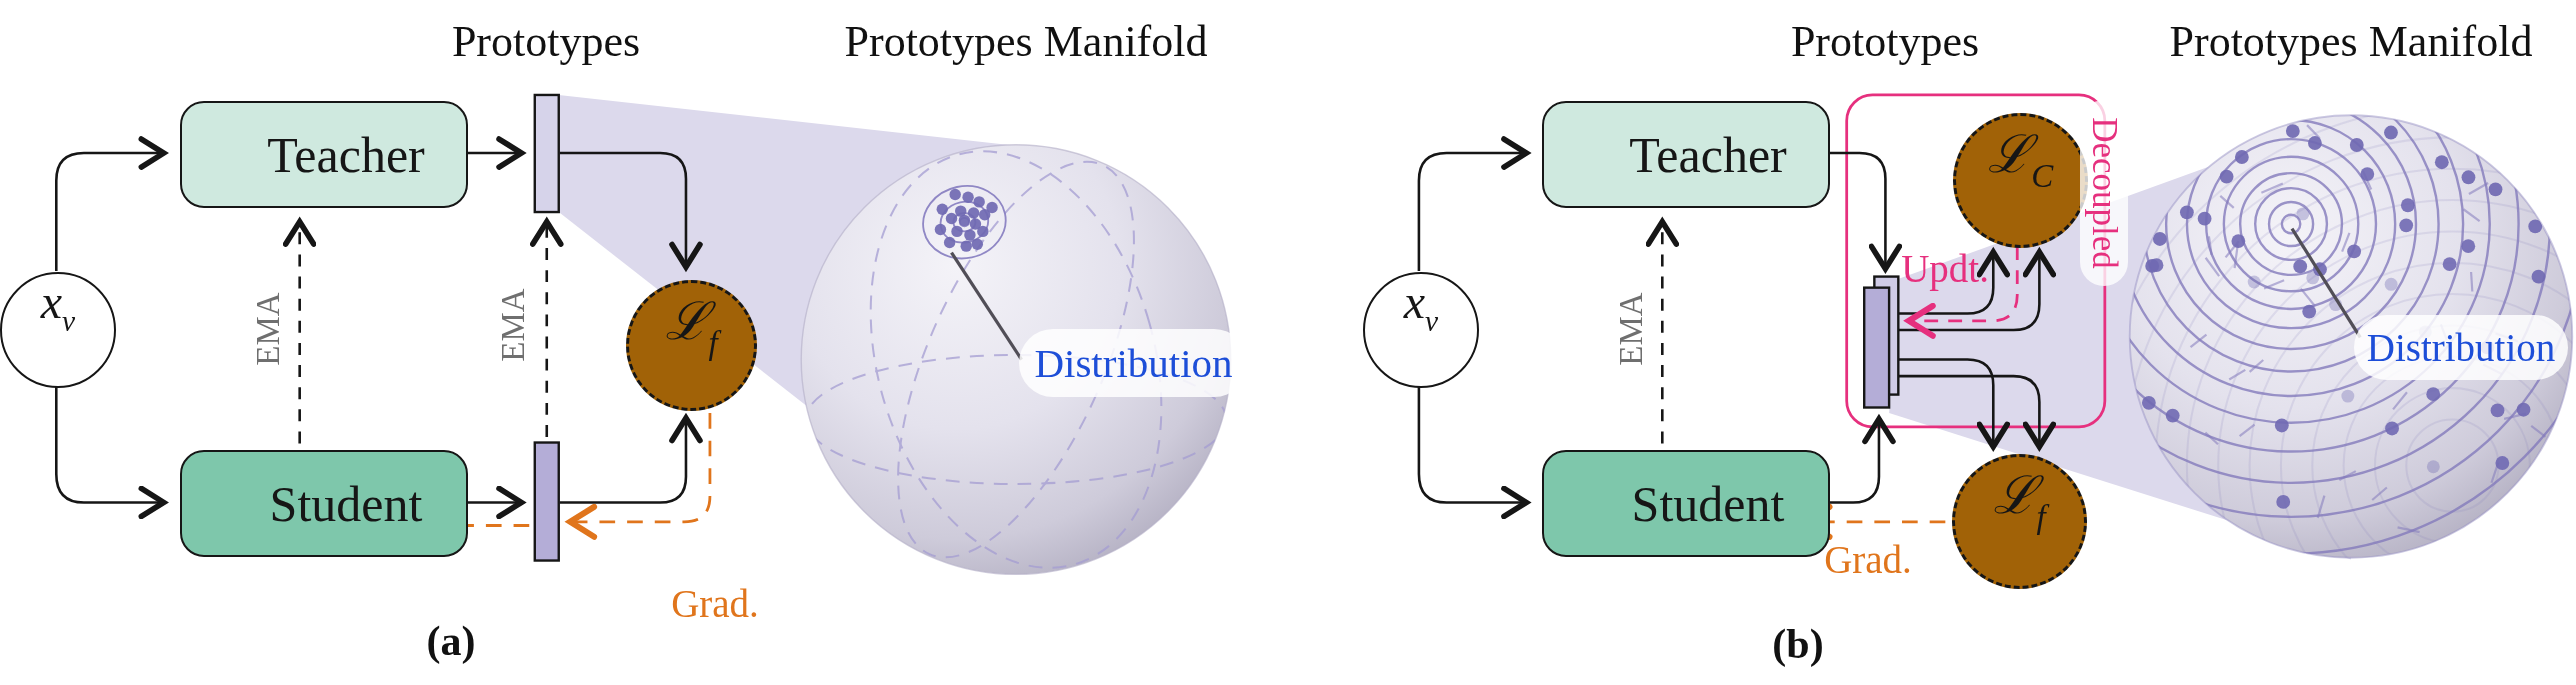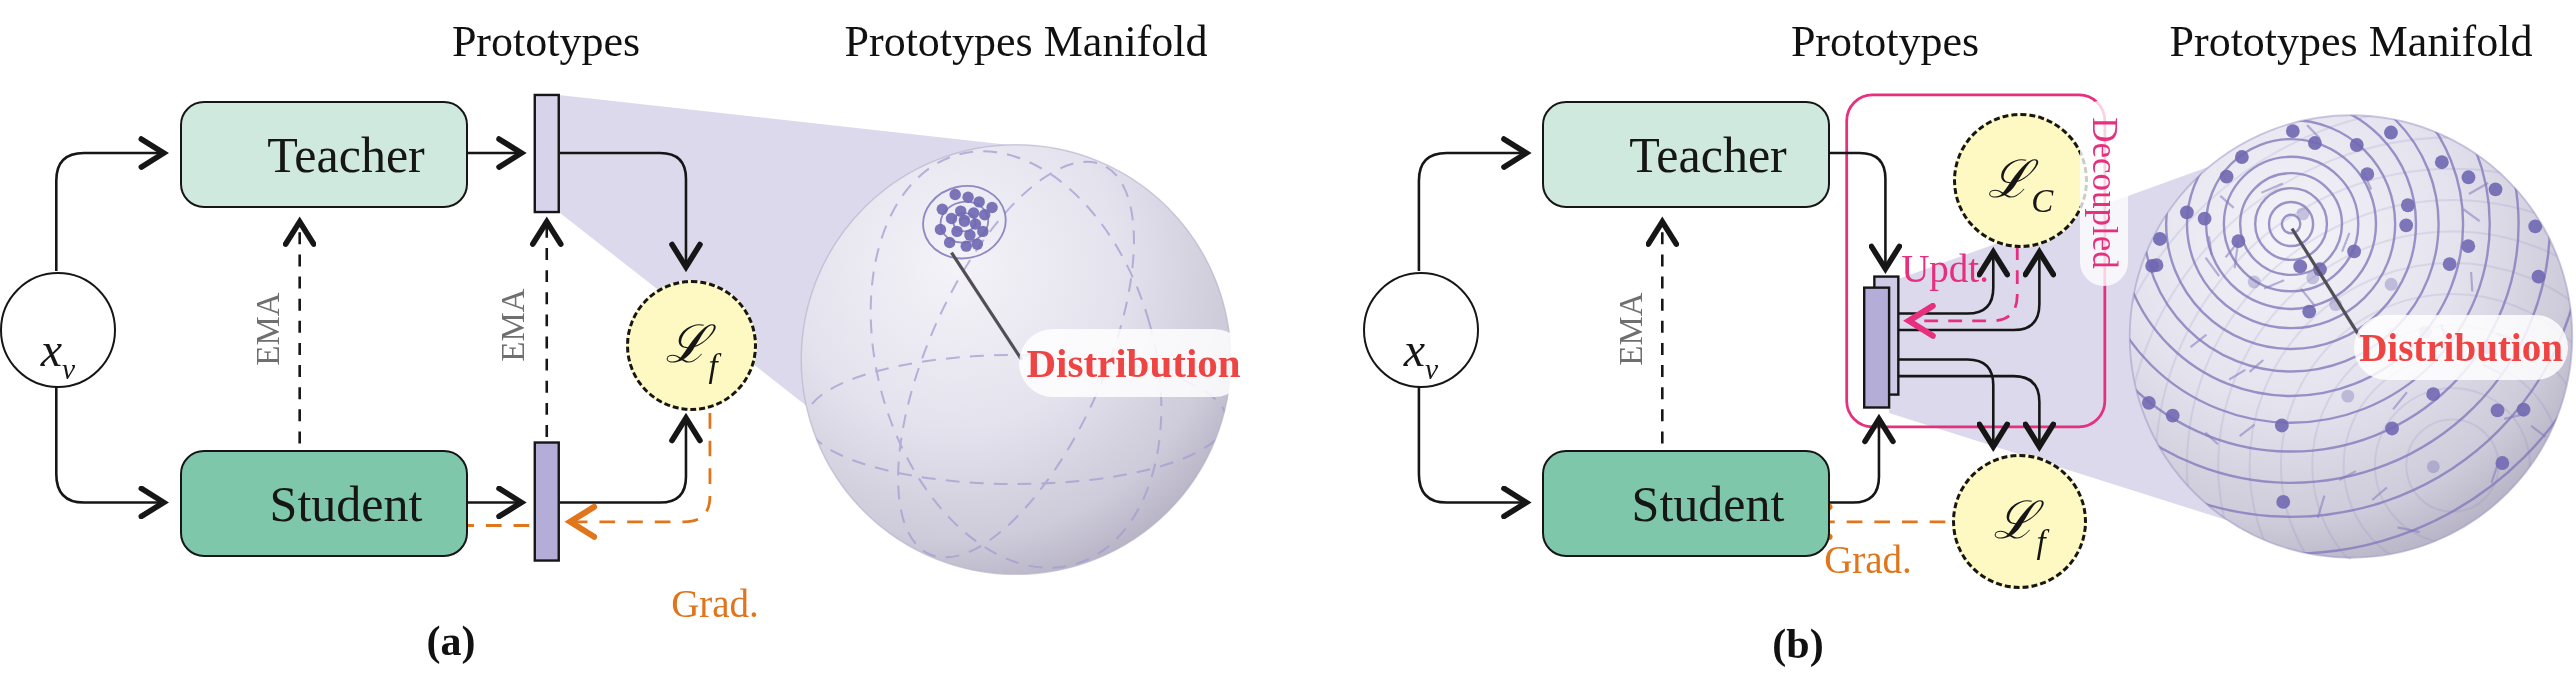--- a/index.html
+++ b/index.html
@@ -6,33 +6,33 @@
   #canvas{position:relative;width:2576px;height:685px;background:#ffffff;overflow:hidden;
           font-family:"Liberation Serif", serif;color:#161616;}
   #fig-svg{position:absolute;left:0;top:0;width:2576px;height:685px;}
   .abs{position:absolute;}
   .ctr{transform:translate(-50%,-50%);}
   .title{font-size:44px;white-space:nowrap;color:#111;}
   .caption{font-size:42px;font-weight:bold;color:#111;}
   .nodebox{width:240px;height:103px;border:2.8px solid #161616;border-radius:24px;
            display:flex;align-items:center;justify-content:center;font-size:50px;background:#cfe9df;padding-left:44px;}
   .circlenode{border:2.8px solid #161616;border-radius:50%;background:#ffffff;
-              display:flex;align-items:flex-end;justify-content:center;}
-  .losscircle{border:3.2px dashed #161616;border-radius:50%;background:#fef9c3;
-              display:flex;align-items:center;justify-content:center;}
+              display:flex;align-items:flex-start;justify-content:center;}
+  .losscircle{border:3.2px dashed #161616;border-radius:50%;background:#a16207;
+              display:flex;justify-content:center;}
   .mathx{font-style:italic;font-size:48px;}
   .mathsub{font-style:italic;font-size:29.5px;vertical-align:-13px;}
   .lossmain{font-style:italic;font-size:52px;}
   .losssub{font-style:italic;font-size:33px;vertical-align:-14.8px;}
   .ema{font-size:33px;color:#6f6f6f;white-space:nowrap;transform:translate(-50%,-50%) rotate(-90deg);}
   .grad{font-size:39px;color:#e0751c;white-space:nowrap;text-align:center;}
   .updt{font-size:39px;color:#e6307e;white-space:nowrap;}
   .decoupled{font-size:35px;color:#e6307e;white-space:nowrap;transform:translate(-50%,-50%) rotate(90deg);}
   .pill{background:rgba(255,255,255,0.84);border-radius:35px;display:flex;align-items:center;
-        justify-content:center;color:#ef4444;font-weight:bold;}
+        justify-content:center;color:#1d4ed8;}
   .dist-a{font-size:41px;} .dist-b{font-size:39px;}
   .vpill{background:rgba(255,255,255,0.78);border-radius:24px;}
 </style>
 </head>
 <body>
 
 <div id="canvas">
 
   <svg id="fig-svg" viewBox="0 0 2794 743" xmlns="http://www.w3.org/2000/svg">
     <defs>

